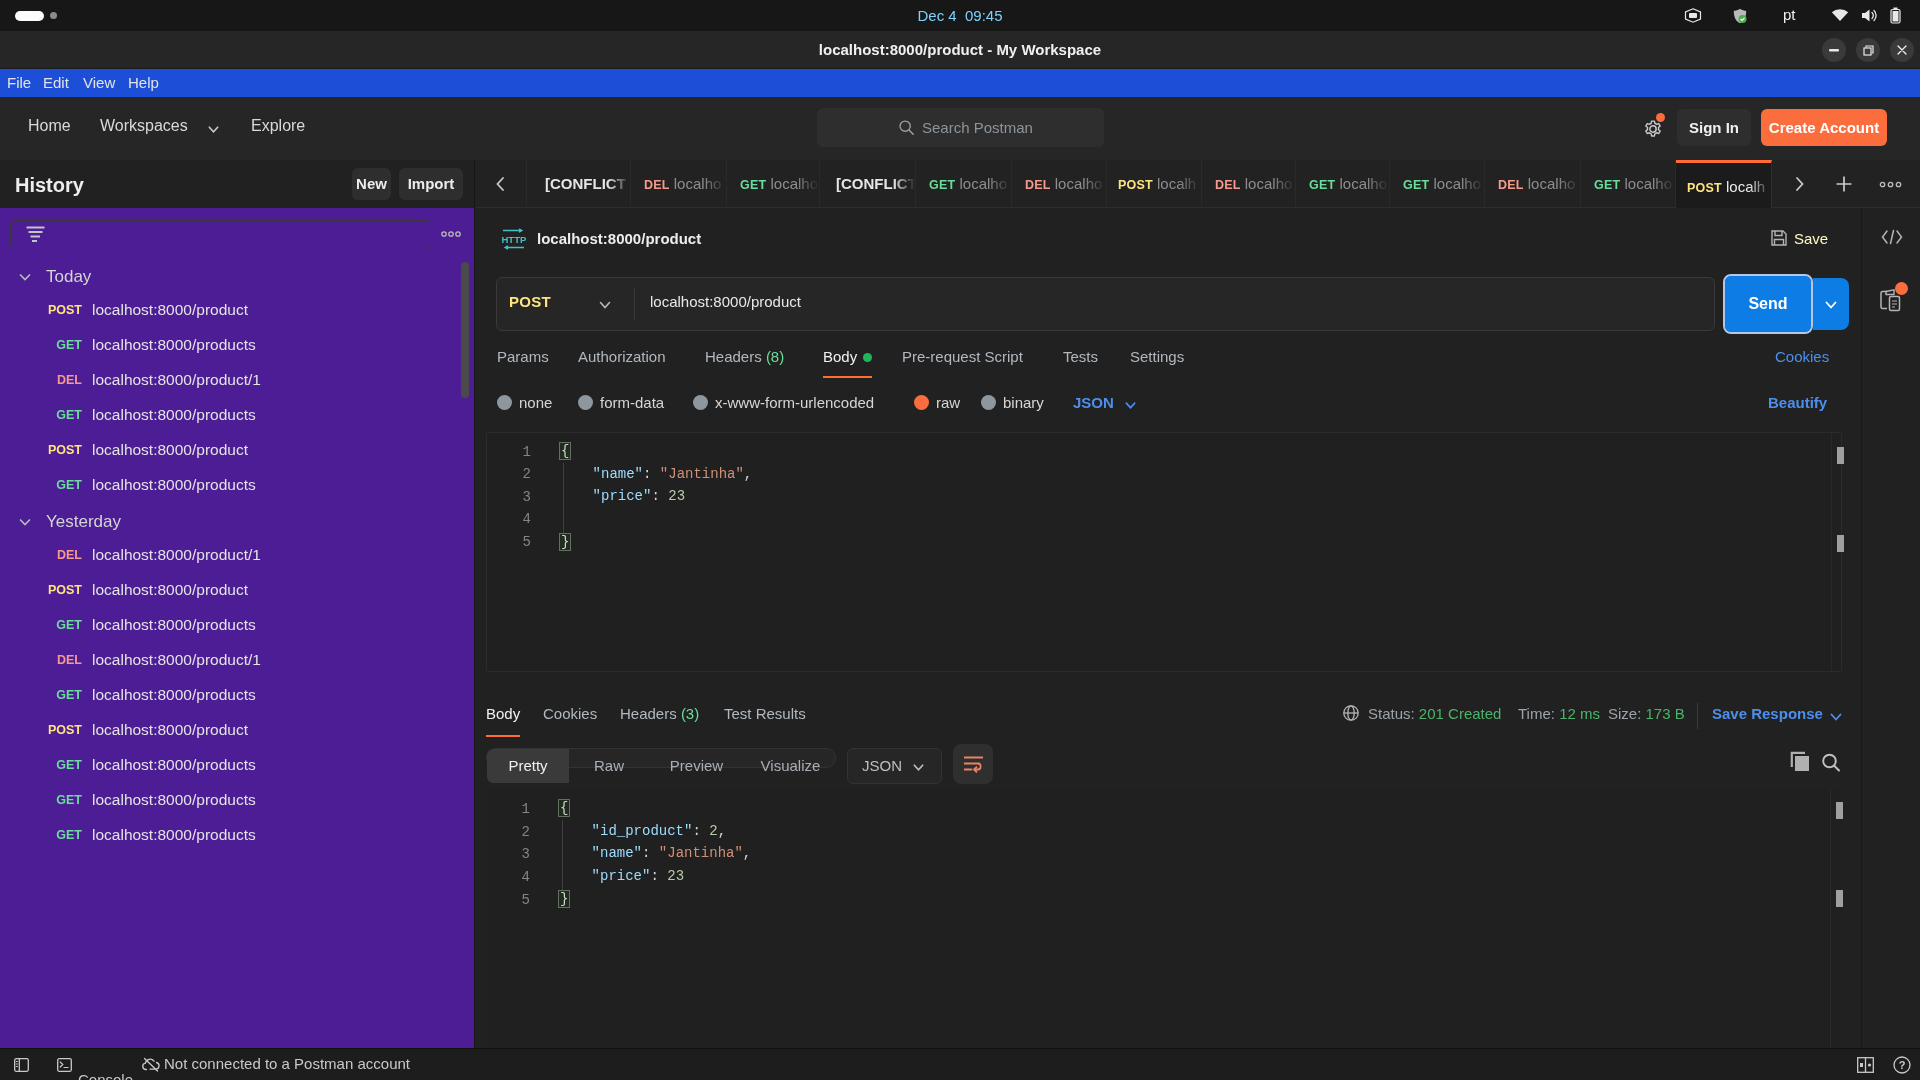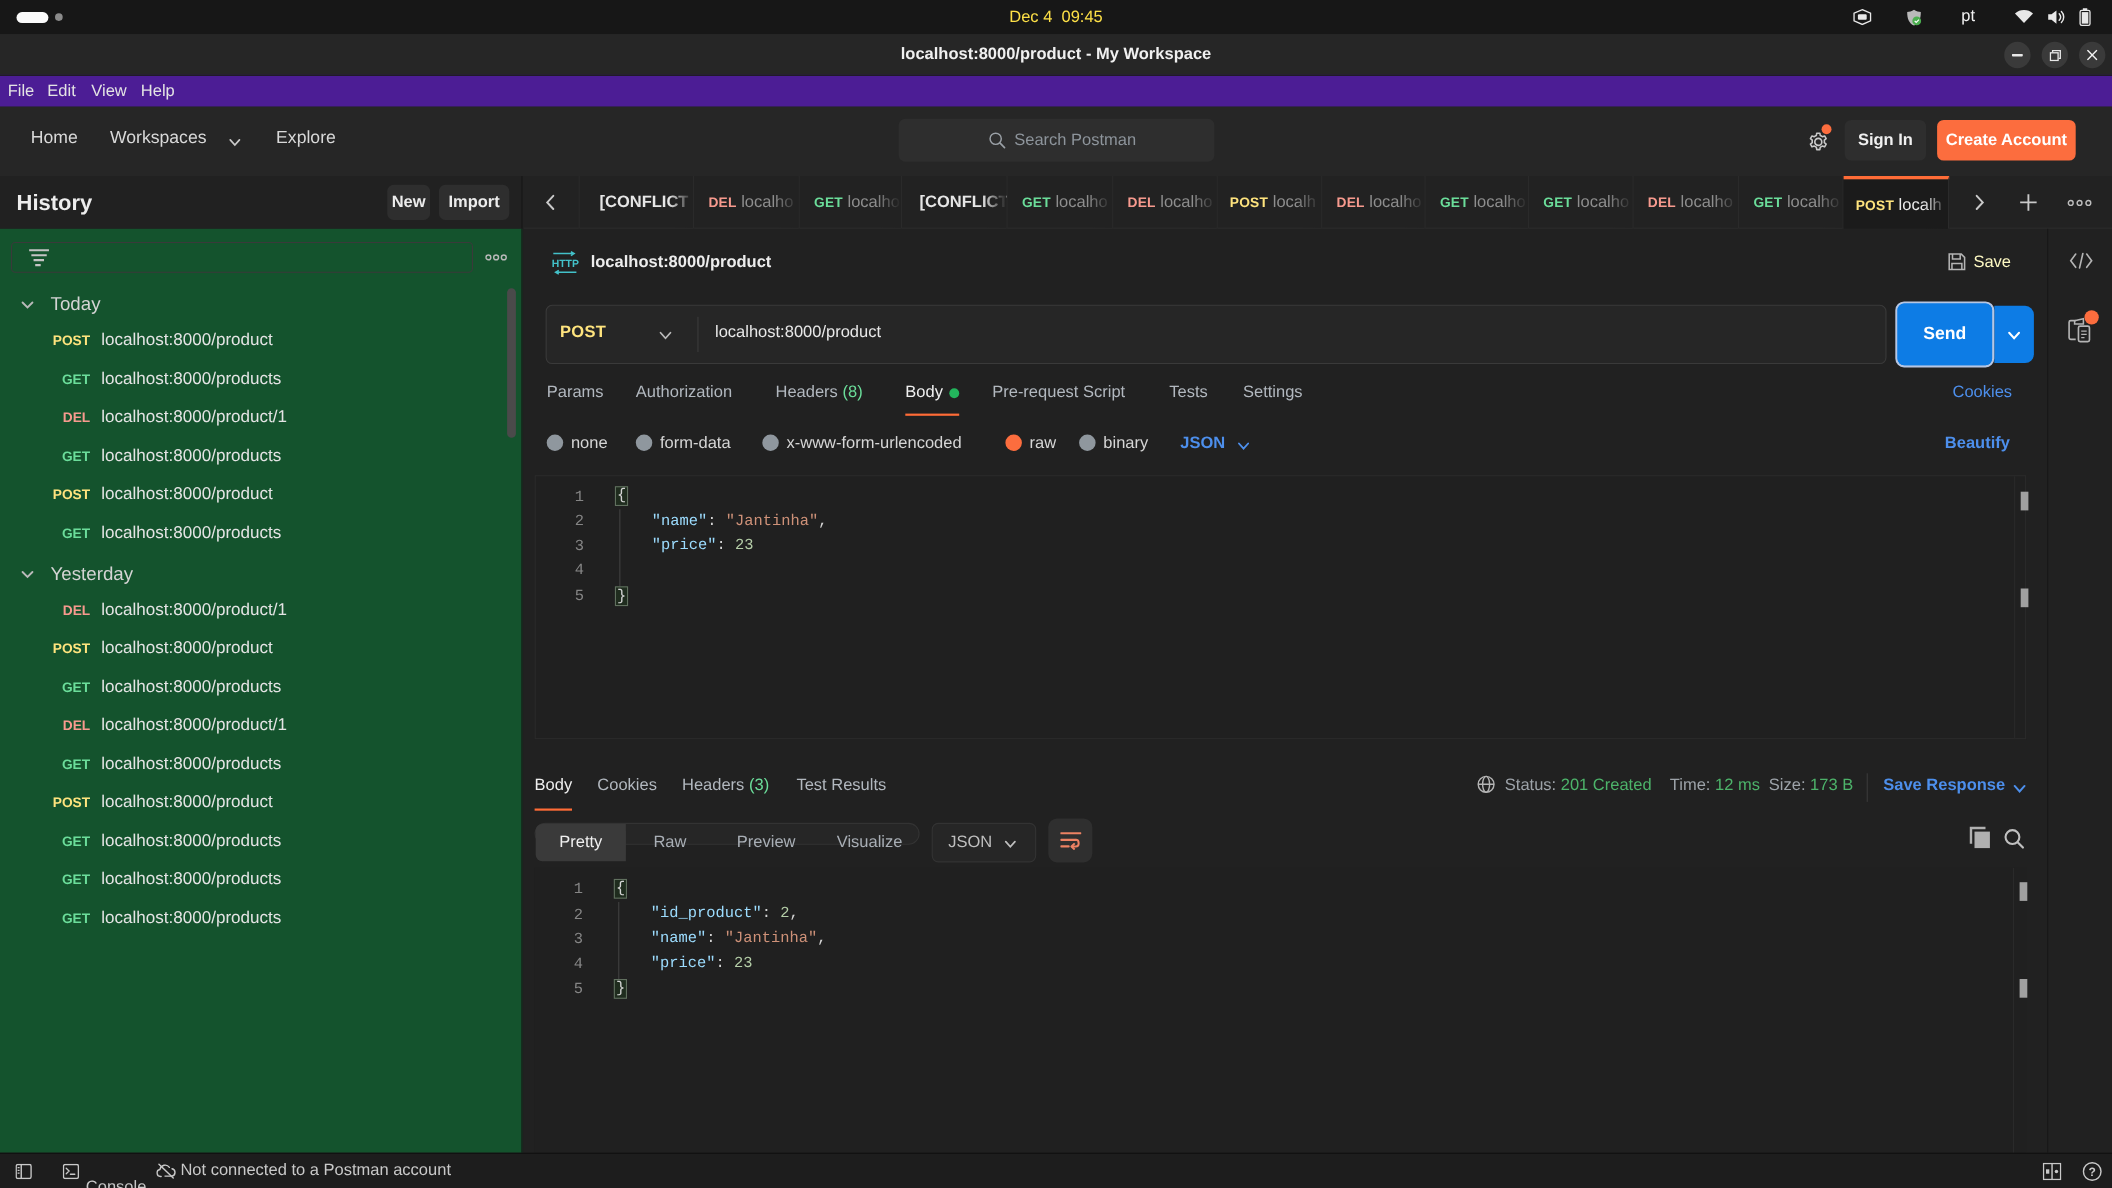--- a/index.html
+++ b/index.html
@@ -5,28 +5,28 @@
   * { margin:0; padding:0; box-sizing:border-box; }
   html,body { width:1920px; height:1080px; overflow:hidden; background:#212121;
     font-family:"Liberation Sans", sans-serif; }
   .abs { position:absolute; }
   body { position:relative; }
   
   #osbar { left:0; top:0; width:1920px; height:31px; background:#171717; }
   #ospill { left:15px; top:11px; width:29px; height:10px; border-radius:5px; background:#fbfbfb; }
   #osdot { left:50px; top:12px; width:7px; height:7px; border-radius:50%; background:#8b8b8b; }
   #osclock { left:0; top:0; width:1920px; height:31px; text-align:center; line-height:31px;
-    color:#fde047; font-size:15px; }
+    color:#7dd3fc; font-size:15px; }
   
   #titlebar { left:0; top:31px; width:1920px; height:37px; background:#262626; }
   #wintitle { left:0; top:31px; width:1920px; height:37px; text-align:center; line-height:37px;
     color:#f0f0f0; font-size:15px; font-weight:bold; }
   .winbtn { top:38px; width:24px; height:24px; border-radius:50%; background:#3a3a3a; }
   
-  #menubar { left:0; top:68px; width:1920px; height:29px; background:#4c1d95; border-top:1px solid #1c1c1c;
+  #menubar { left:0; top:68px; width:1920px; height:29px; background:#1d4ed8; border-top:1px solid #1c1c1c;
     color:#e4e4e4; font-size:15px; }
   #menubar span { position:absolute; top:5px; }
   
   #pmheader { left:0; top:97px; width:1920px; height:63px; background:#262626; color:#d9d9d9; font-size:16px; }
   #pmheader .navitem { position:absolute; top:20px; }
   #searchbox { left:817px; top:11px; width:287px; height:39px; background:#2e2e2e; border-radius:6px;
     color:#8d949b; font-size:15px; line-height:39px; }
   #signin { left:1677px; top:12px; width:74px; height:37px; background:#2e2e2e; border-radius:6px;
     color:#f0f0f0; font-size:15px; font-weight:bold; text-align:center; line-height:37px; }
   #createacct { left:1761px; top:12px; width:126px; height:37px; background:#fc6d3e; border-radius:6px;
@@ -44,21 +44,21 @@
   .tab .u { color:#8e8e8e; }
   .fade { position:absolute; right:0; top:1px; width:22px; height:46px;
     background:linear-gradient(90deg, rgba(34,34,34,0), #222222); }
   .conflict { color:#e6e6e6; font-weight:bold; font-size:15px; }
   .mdel { color:#f79a8e; } .mget { color:#6bdd9a; } .mpost { color:#ffe47e; }
   #activetab { background:#1b1b1b; border-top:3px solid #ff6c37; border-right:1px solid #2e2e2e;
     border-bottom:none; height:48px; }
   #activetab .fade { background:linear-gradient(90deg, rgba(27,27,27,0), #1b1b1b); }
   #activetab .u { color:#ececec; }
   
-  #sidebar { left:0; top:208px; width:475px; height:840px; background:#14532d; border-right:1px solid #171717; }
+  #sidebar { left:0; top:208px; width:475px; height:840px; background:#4c1d95; border-right:1px solid #171717; }
   #filterbox { left:10px; top:12px; width:420px; height:28px; border:1px solid #3a3a3a; border-radius:4px; }
   .hgroup { position:absolute; left:46px; font-size:17px; color:#d4d4d4; }
   .hitem { position:absolute; width:460px; height:35px; font-size:15.5px; }
   .hitem .m { position:absolute; top:9px; right:378px; font-size:12.5px; font-weight:bold; }
   .hitem .u { position:absolute; left:92px; top:7px; color:#e4e4e4; }
   #sbscroll { left:461px; top:54px; width:8px; height:136px; background:#4a4a4a; border-radius:4px; }
   #collpanel { left:0; top:661px; width:474px; height:179px; border-top:1px solid #2e2e2e; }
   #collicon { left:20px; top:31px; width:40px; height:40px; background:#2e2e2e; border-radius:8px; }
   #colltitle { left:80px; top:25px; font-size:17.5px; font-weight:bold; color:#ededed; }
   #colldesc { left:80px; top:56px; width:350px; font-size:16px; color:#a8a8a8; line-height:23px; }

